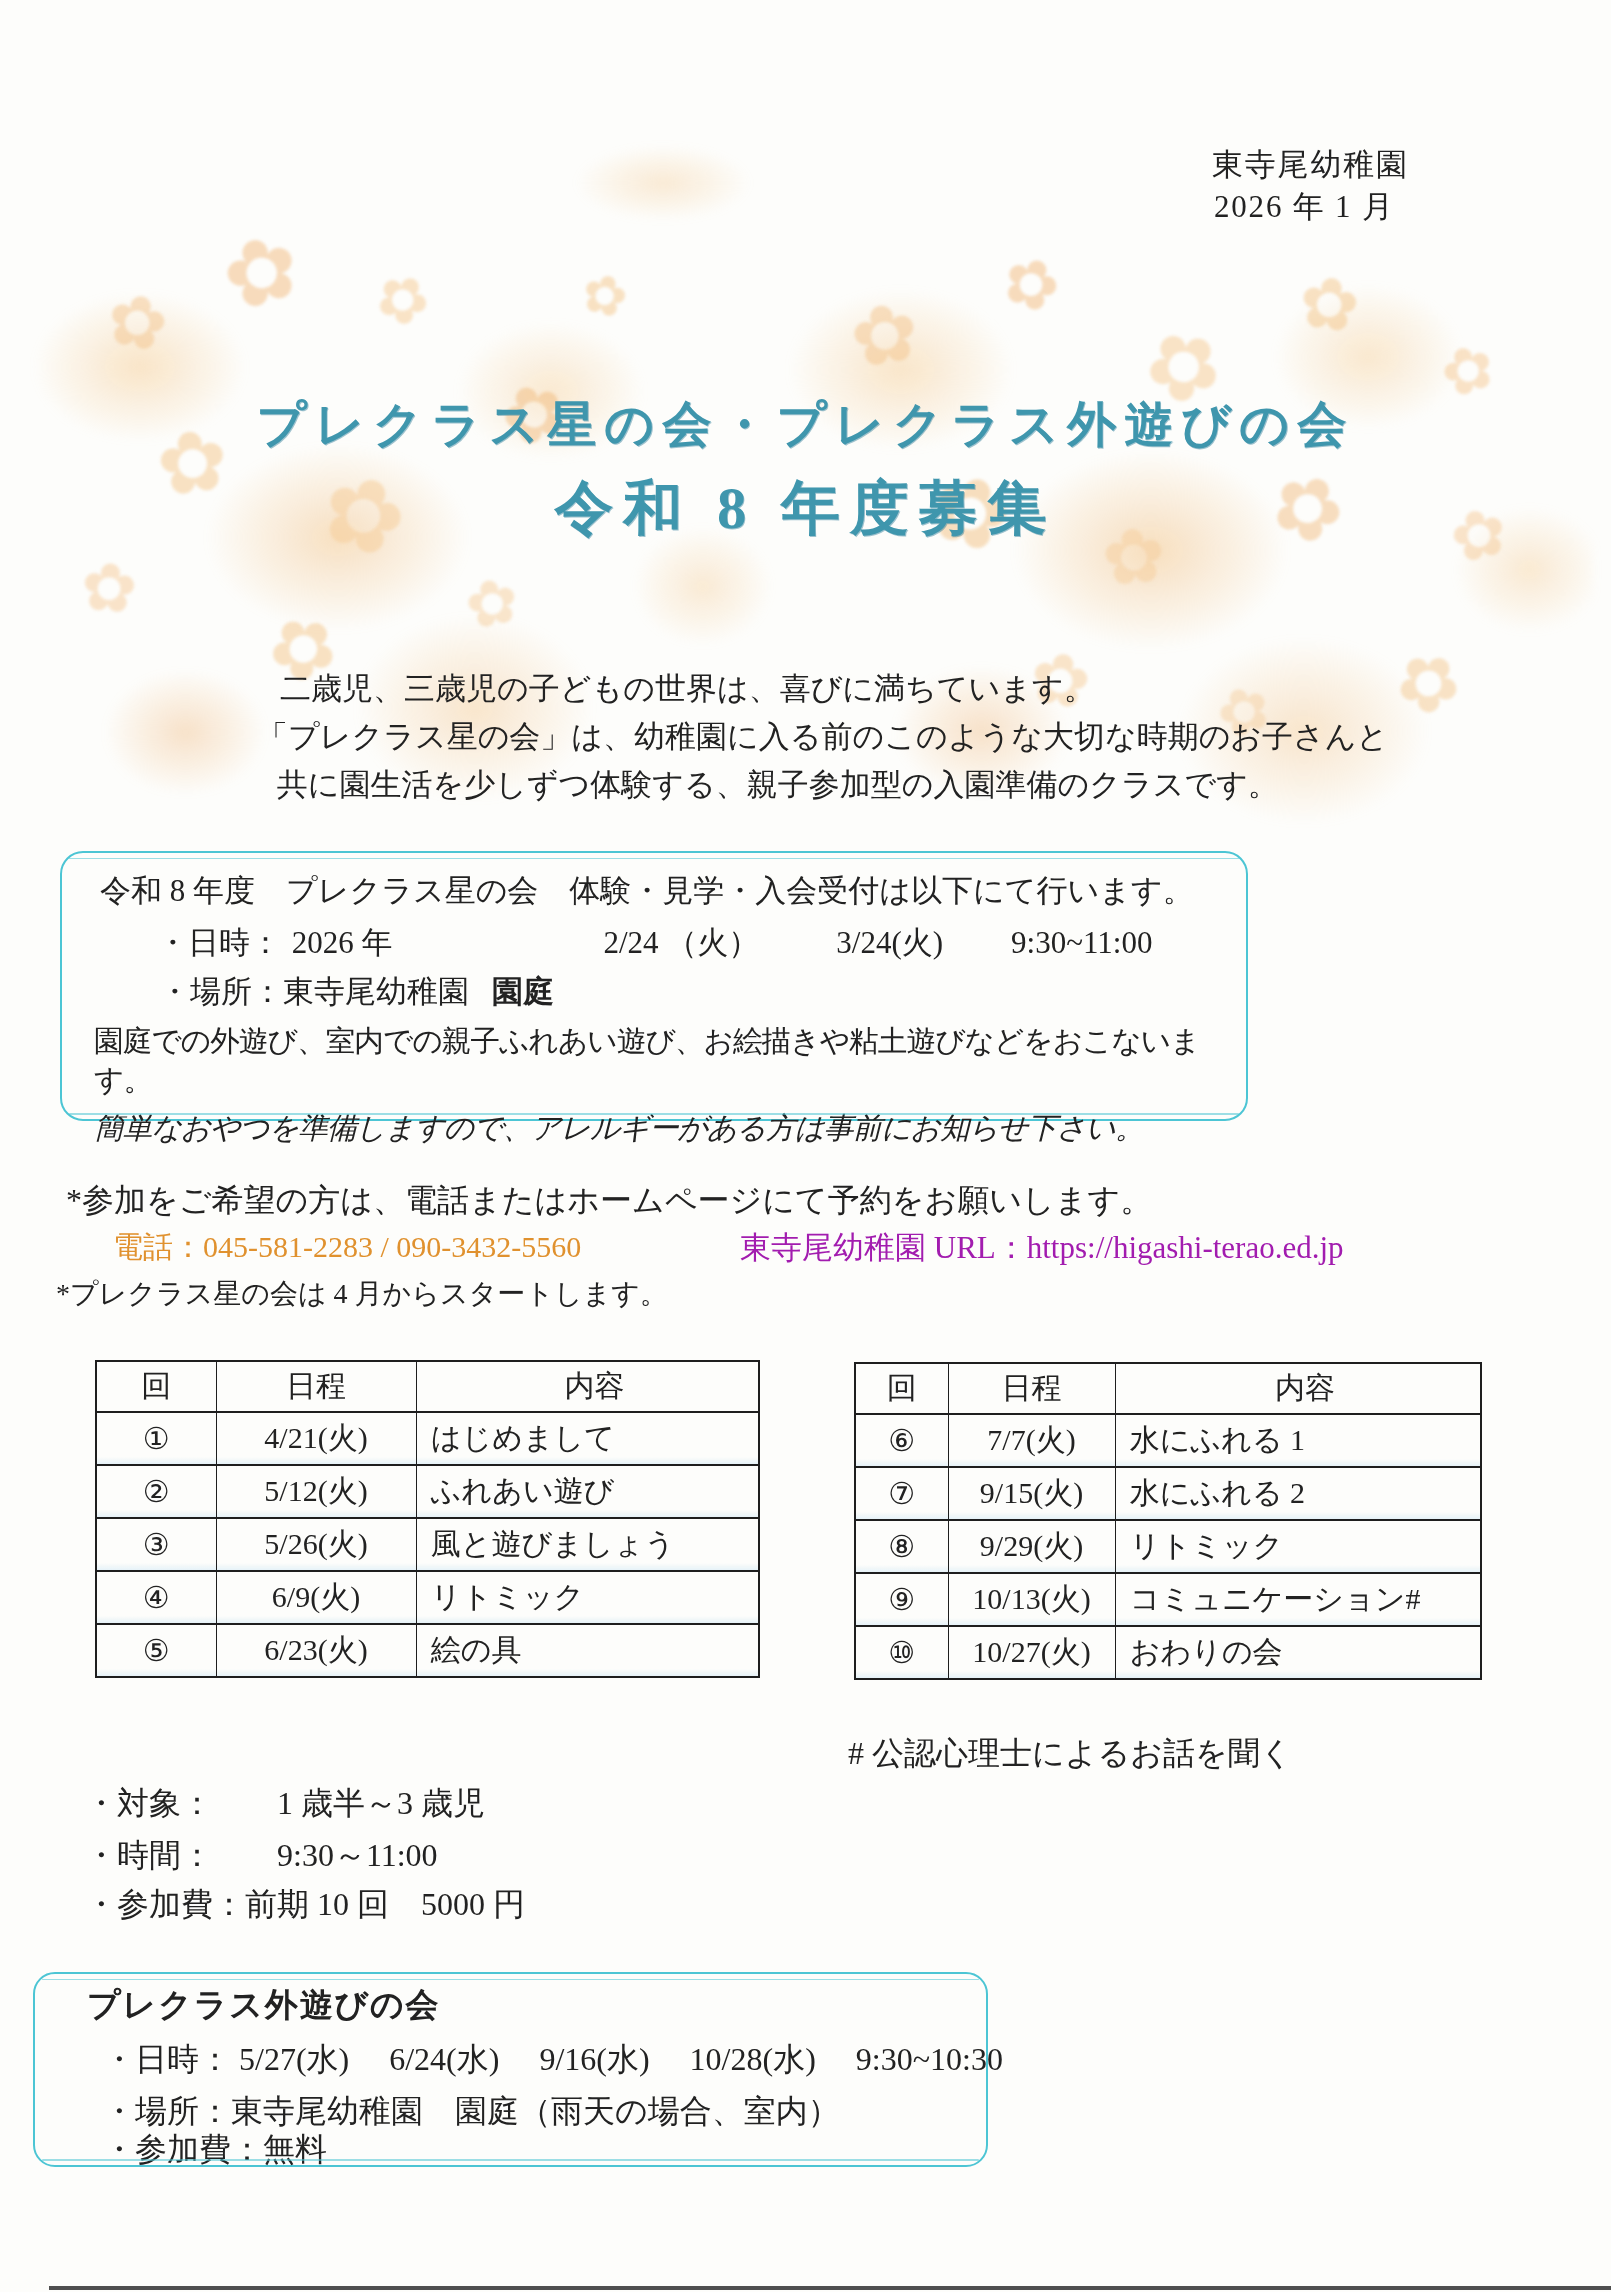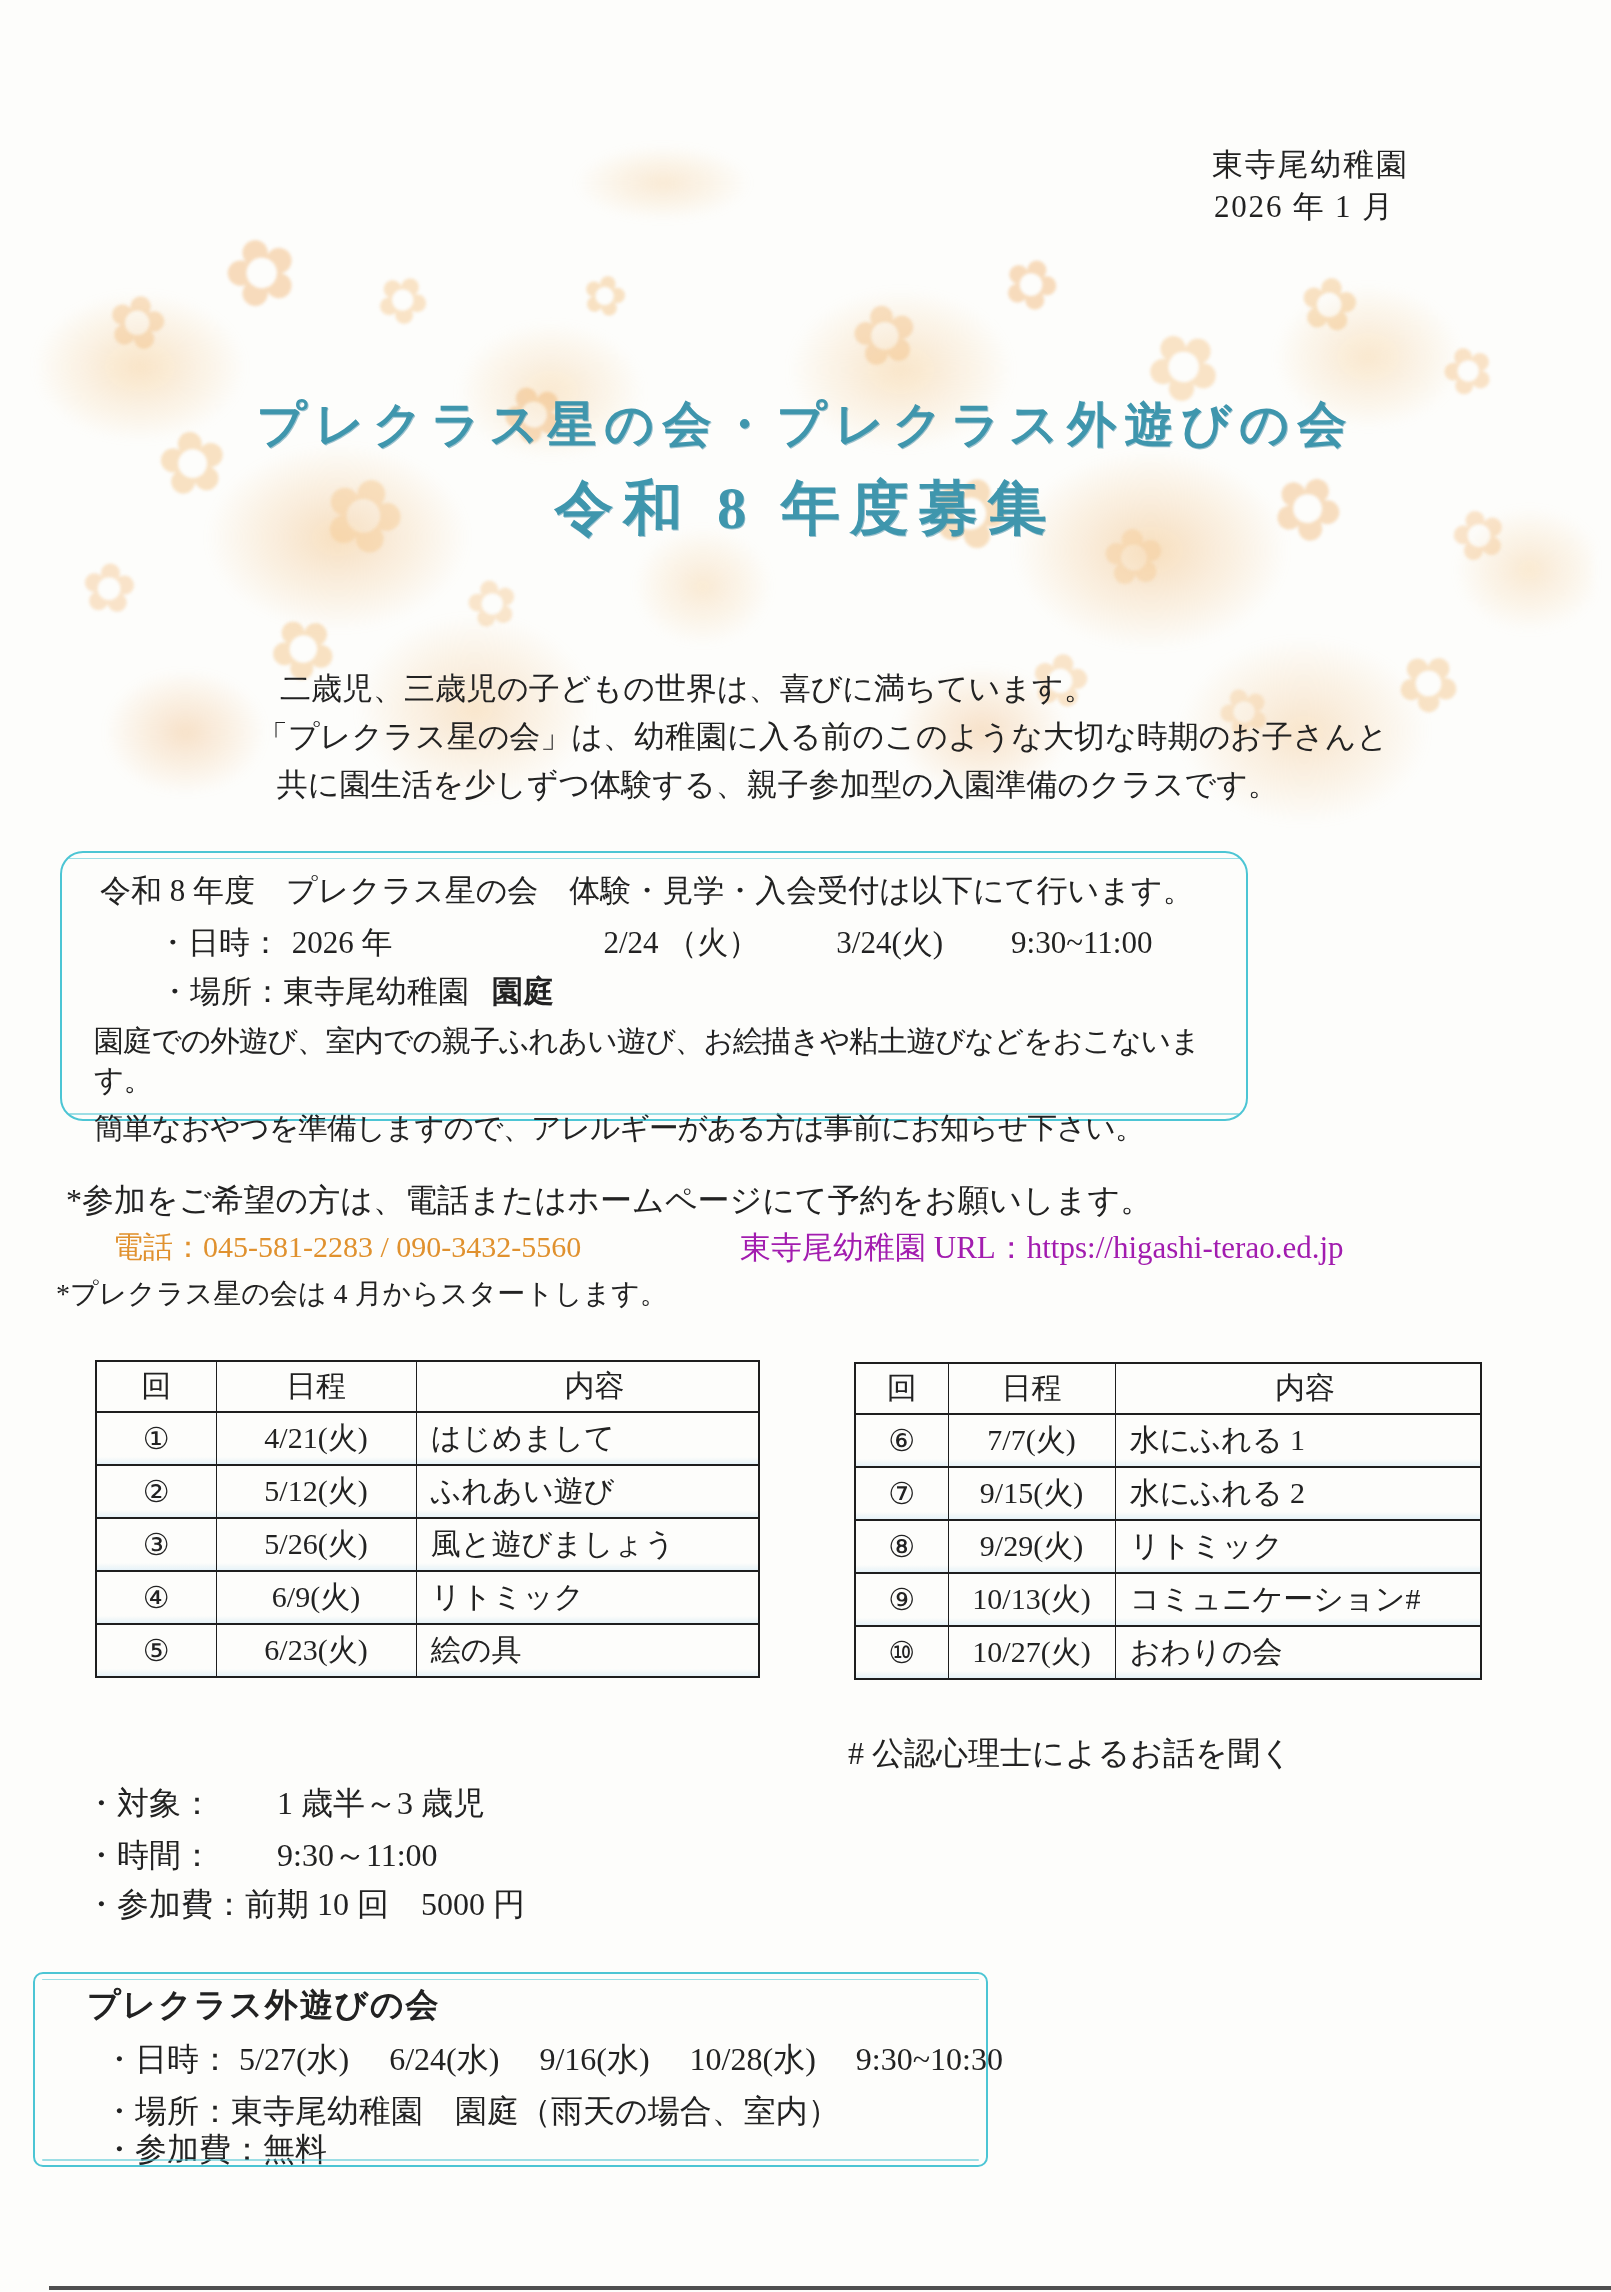--- a/index.html
+++ b/index.html
@@ -75,21 +75,21 @@
   .ib-dt { margin-top:12.5px; white-space:nowrap; }
   .dt-label { margin-left:95px; }
   .dt-year  { margin-left:10.7px; }
   .dt-d1    { margin-left:211px; }
   .dt-d2    { margin-left:77px; }
   .dt-time  { margin-left:68px; }
   .ib-place { margin-top:10.7px; }
   .place-label { margin-left:97px; }
   .place-value { margin-left:23px; font-weight:bold; }
   .ib-desc  { margin:10.7px 0 0 32px; font-size:29.6px; letter-spacing:-0.9px; }
-  .ib-desc2 { margin-top:9px; }
+  .ib-desc2 { margin-top:9px;font-style:italic; }
 
   
   .contact-note1 { left:66px;  top:1179px; font-size:32px; }
   .contact-phone { left:113px; top:1227px; font-size:30px; color:#e0912e; }
   .contact-url   { left:740px; top:1227px; font-size:31px; color:#a21caf; }
   .contact-note2 { left:56px;  top:1275px; font-size:28px; }
 
   
   .table-left  { left:95px; top:1360px; }
   .table-right { left:854px; top:1362px; }
@@ -105,21 +105,21 @@
   .schedule-footnote { left:848px; top:1732px; font-size:32px; }
 
   
   .detail-target { left:85px; top:1782px; font-size:32px; }
   .detail-time   { left:85px; top:1834px; font-size:32px; }
   .detail-fee    { left:85px; top:1883px; font-size:32px; }
 
   
   .outdoor-box {
     left:33px; top:1972px; width:955px; height:195px;
-    border:2.7px solid #4cc5d4; border-radius:10px; font-size:32px;
+    border:2.7px solid #4cc5d4; border-radius:22px; font-size:32px;
   }
   .ob-title { position:absolute; left:52px; top:9px;  font-size:33px; font-weight:bold; letter-spacing:1.8px; }
   .ob-l1    { position:absolute; left:68px; top:64px;  white-space:nowrap; }
   .ob-l2    { position:absolute; left:68px; top:116px; white-space:nowrap; }
   .ob-l3    { position:absolute; left:68px; top:154px; white-space:nowrap; }
 
   .bottom-scan-line { left:49px; top:2286px; width:1562px; height:3.6px; background:#4f4f4f; }
 </style>
 </head>
 <body>

